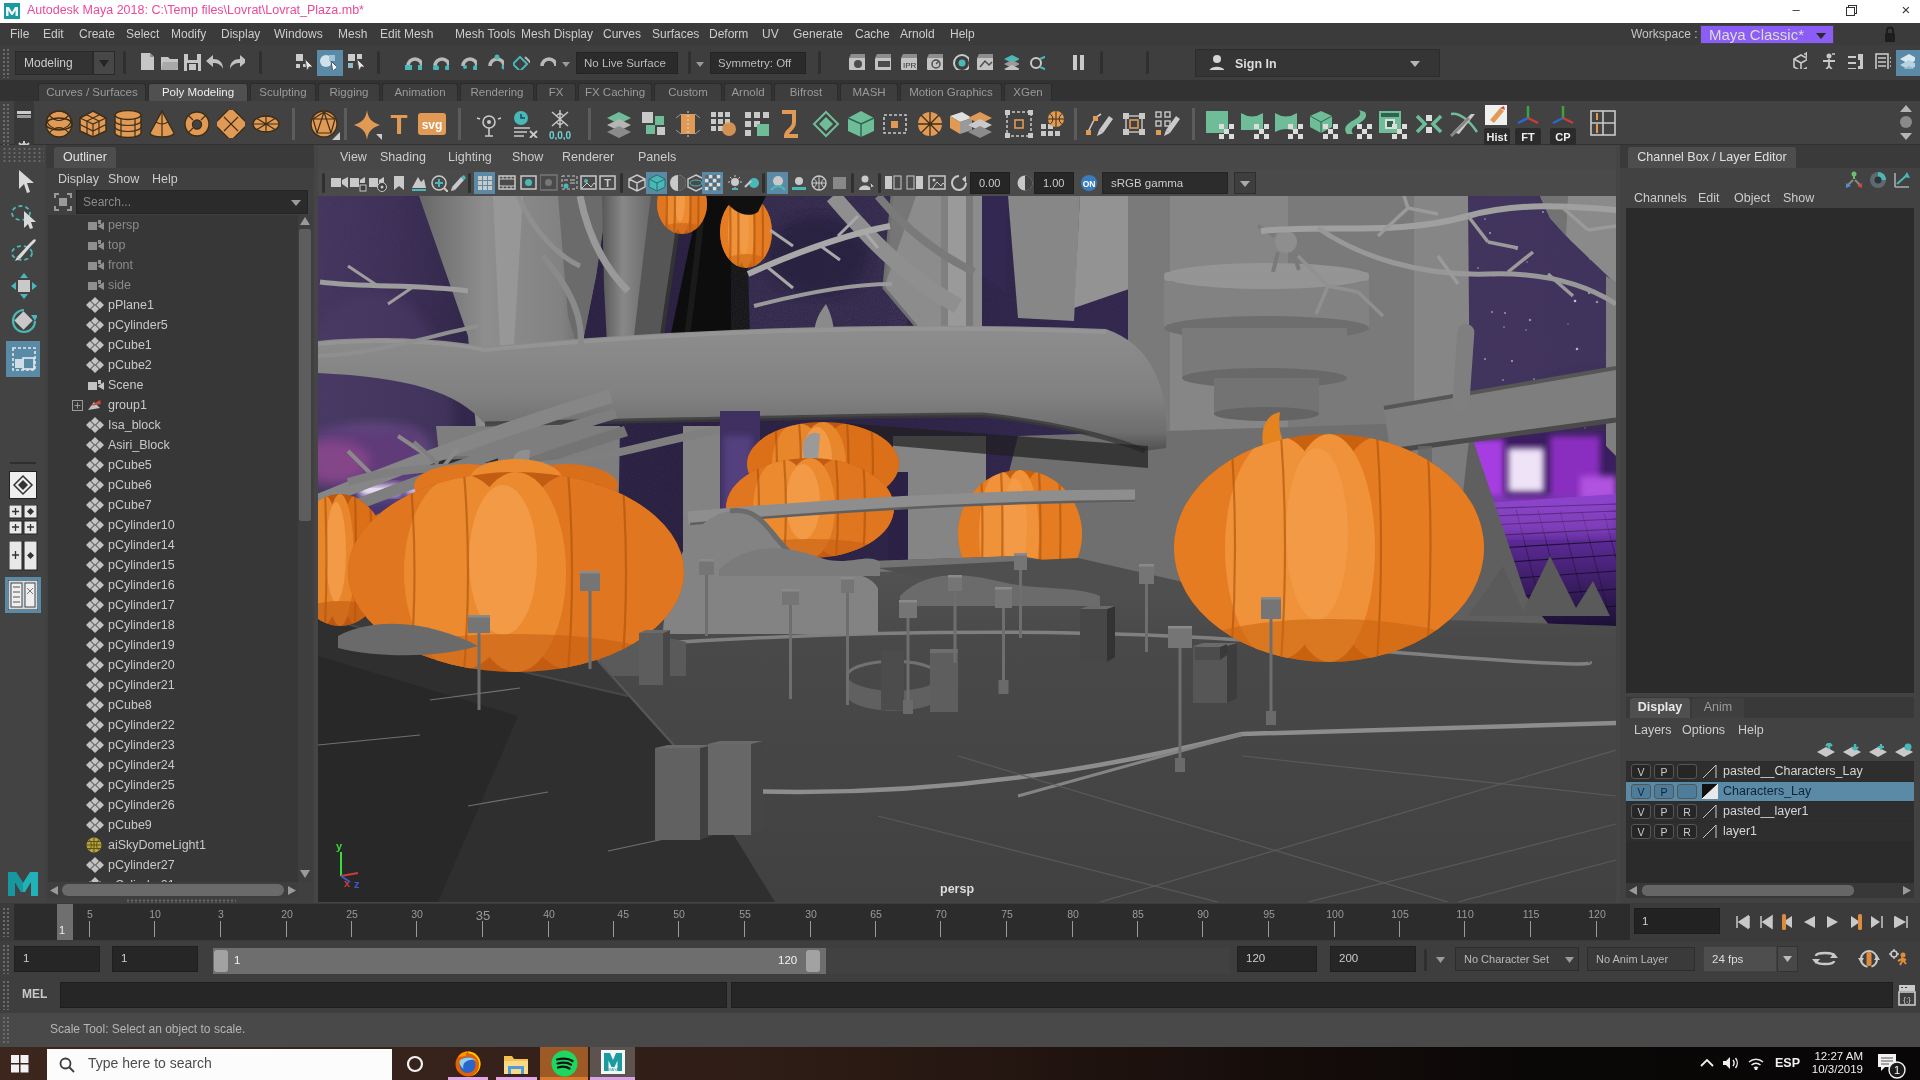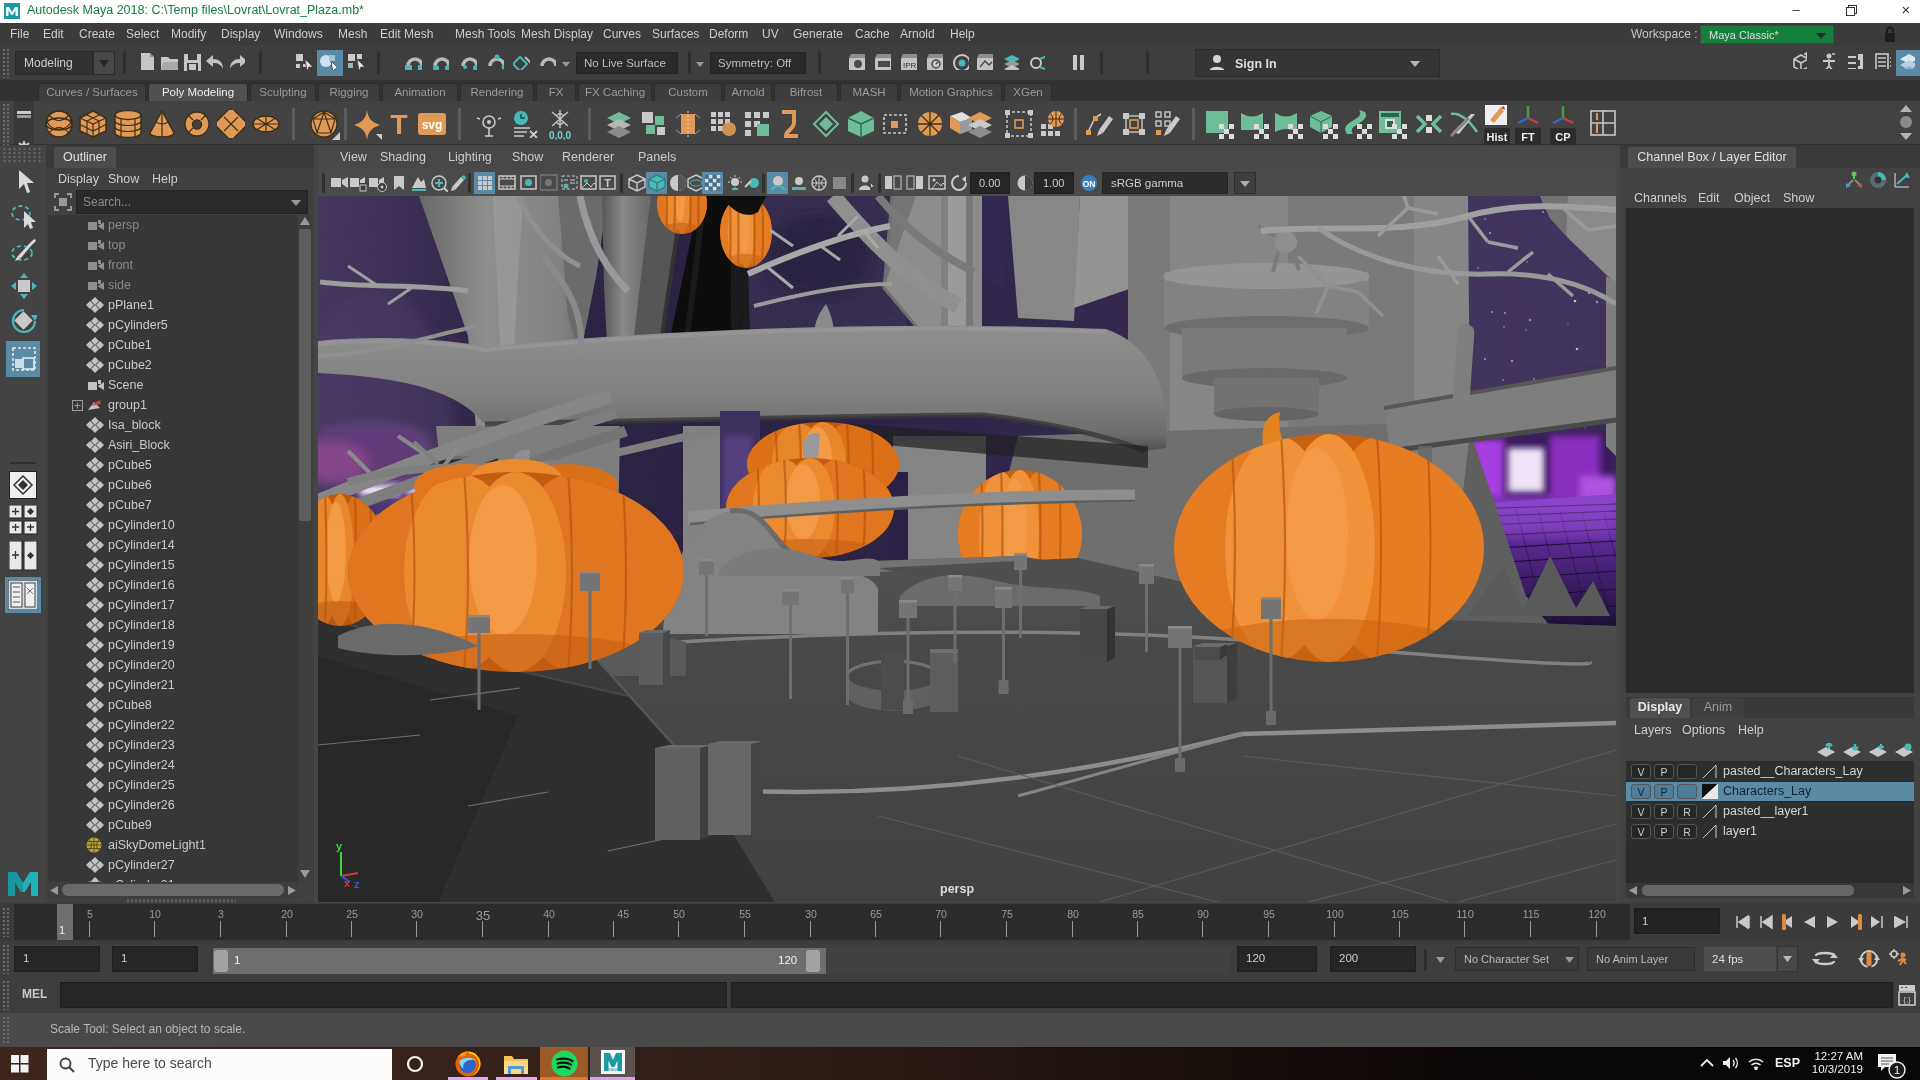--- a/index.html
+++ b/index.html
@@ -1,20 +1,20 @@
 <!DOCTYPE html>
 <html><head><meta charset="utf-8">
 <style>
 *{margin:0;padding:0;box-sizing:border-box;font-family:"Liberation Sans",sans-serif;}
 html,body{width:1920px;height:1080px;overflow:hidden;background:#444;}
 .abs{position:absolute;}
 #root{position:absolute;left:0;top:0;width:1920px;height:1080px;}
 
 #titlebar{left:0;top:0;width:1920px;height:23px;background:#fff;color:#000;}
-#titlebar .ttext{position:absolute;left:27px;top:3px;font-size:12.5px;color:#15803d;}
+#titlebar .ttext{position:absolute;left:27px;top:3px;font-size:12.5px;color:#ec4899;}
 .winbtn{position:absolute;top:0;width:46px;height:21px;color:#333;text-align:center;font-size:13px;line-height:19px;}
 
 #menubar{left:0;top:23px;width:1920px;height:22px;background:#3b3b3b;color:#ccc;font-size:12px;}
 #menubar span.mi{position:absolute;top:4px;font-size:12px;}
 
 #statusline{left:0;top:45px;width:1920px;height:36px;background:#3e3e3e;border-bottom:1px solid #333;}
 .grip{position:absolute;width:8px;background-image:radial-gradient(circle,#6a6a6a 1px,transparent 1.2px);background-size:4px 4px;}
 .sl-sep{position:absolute;top:6px;width:3px;height:23px;background:#2f2f2f;border-radius:2px;}
 .sl-field{position:absolute;top:7px;height:22px;background:#2b2b2b;border:1px solid #242424;color:#bbb;font-size:11.5px;line-height:20px;padding-left:7px;}
 .icon16{position:absolute;width:17px;height:17px;}
@@ -75,21 +75,21 @@
       <span class="mi" style="left:521px">Mesh Display</span>
       <span class="mi" style="left:603px">Curves</span>
       <span class="mi" style="left:652px">Surfaces</span>
       <span class="mi" style="left:709px">Deform</span>
       <span class="mi" style="left:762px">UV</span>
       <span class="mi" style="left:793px">Generate</span>
       <span class="mi" style="left:855px">Cache</span>
       <span class="mi" style="left:900px">Arnold</span>
       <span class="mi" style="left:950px">Help</span>
     <span style="position:absolute;left:1631px;top:4px;color:#c5c5c5">Workspace :</span>
-    <div style="position:absolute;left:1700px;top:2px;width:134px;height:19px;background:#15803d;border:1px solid #444;color:#ddd;font-size:11px;line-height:18px;padding-left:8px">Maya Classic*<svg width="16" height="16" style="position:absolute;right:4px;top:2px">
+    <div style="position:absolute;left:1700px;top:2px;width:134px;height:19px;background:#8b5cf6;border:1px solid #444;color:#ddd;font-size:15px;line-height:18px;padding-left:8px">Maya Classic*<svg width="16" height="16" style="position:absolute;right:4px;top:2px">
           <path d="M3 5 L13 5 L8 11 Z" fill="#2b2b2b"></path>
         </svg></div>
     <svg style="position:absolute;left:1883px;top:3px" width="14" height="17">
         <rect x="2" y="7" width="10" height="9" rx="1" fill="#1d1d1d"></rect>
         <path d="M4 7 V4.5 A3 3 0 0 1 10 4.5 V7" fill="none" stroke="#1d1d1d" stroke-width="2"></path>
       </svg>
   </div>
   <div class="abs" id="statusline">
     <div class="grip" style="left:2px;top:3px;height:30px"></div>
     <div style="position:absolute;left:15px;top:6px;width:78px;height:24px;background:#333;border:1px solid #2a2a2a;color:#ccc;font-size:12px;line-height:22px;padding-left:8px">Modeling</div>

